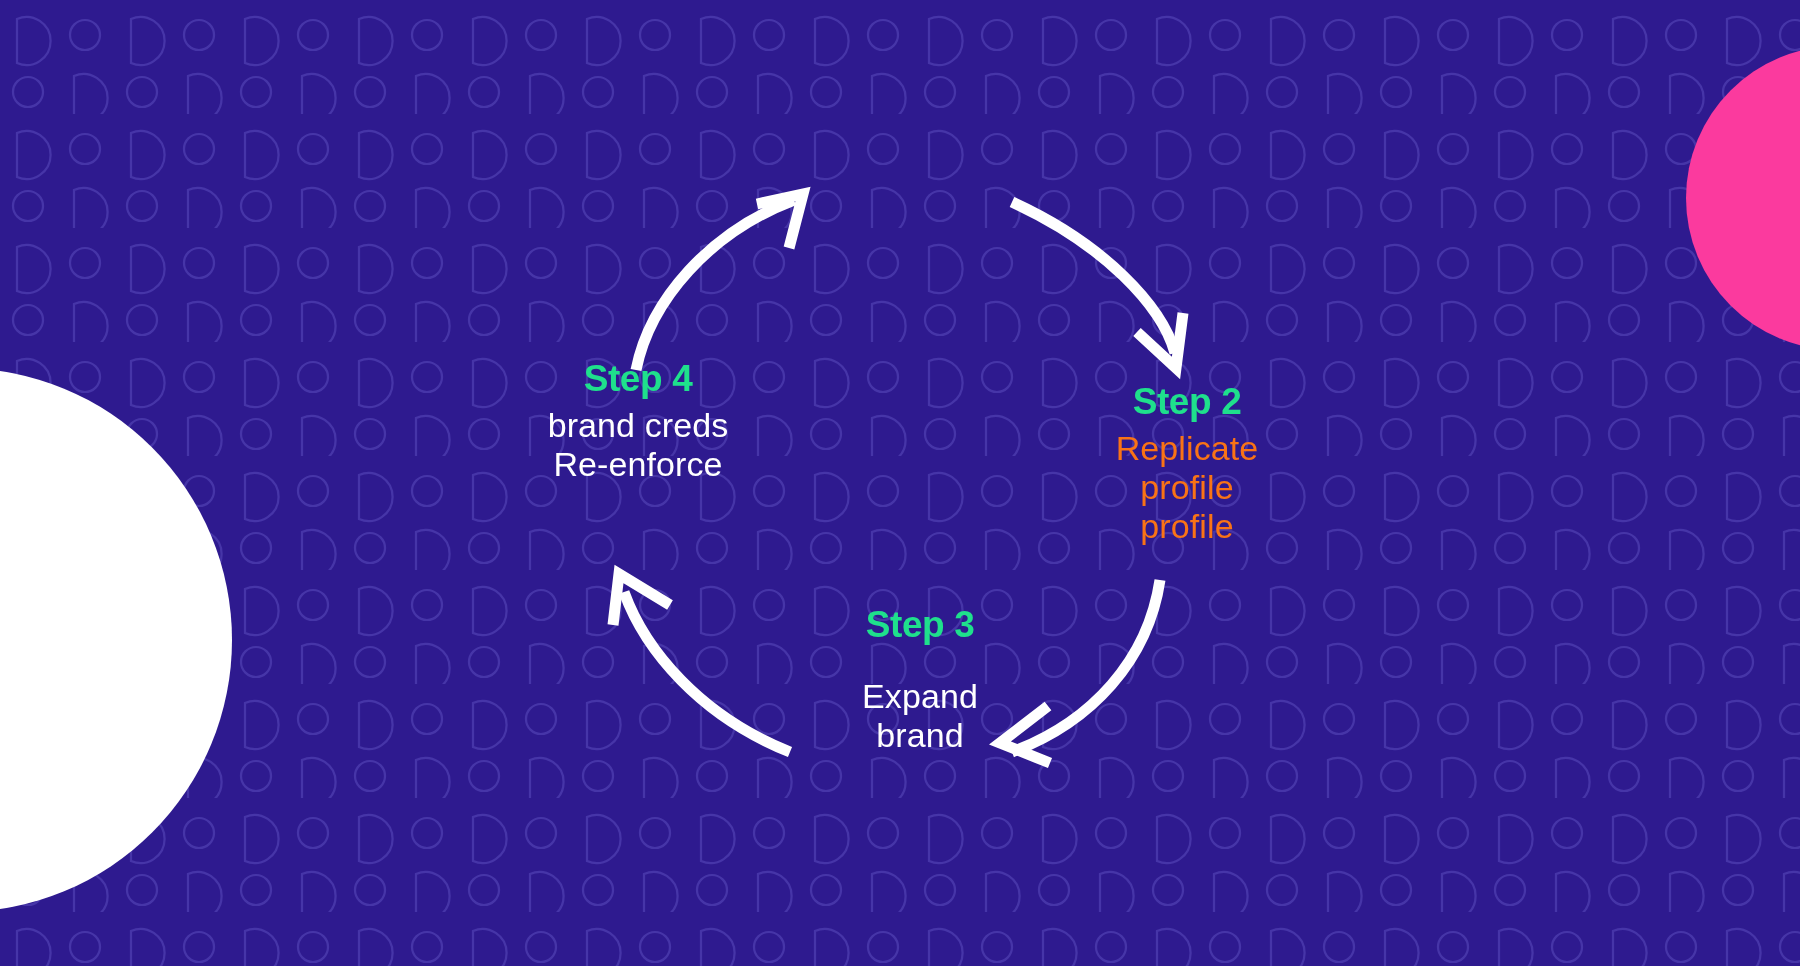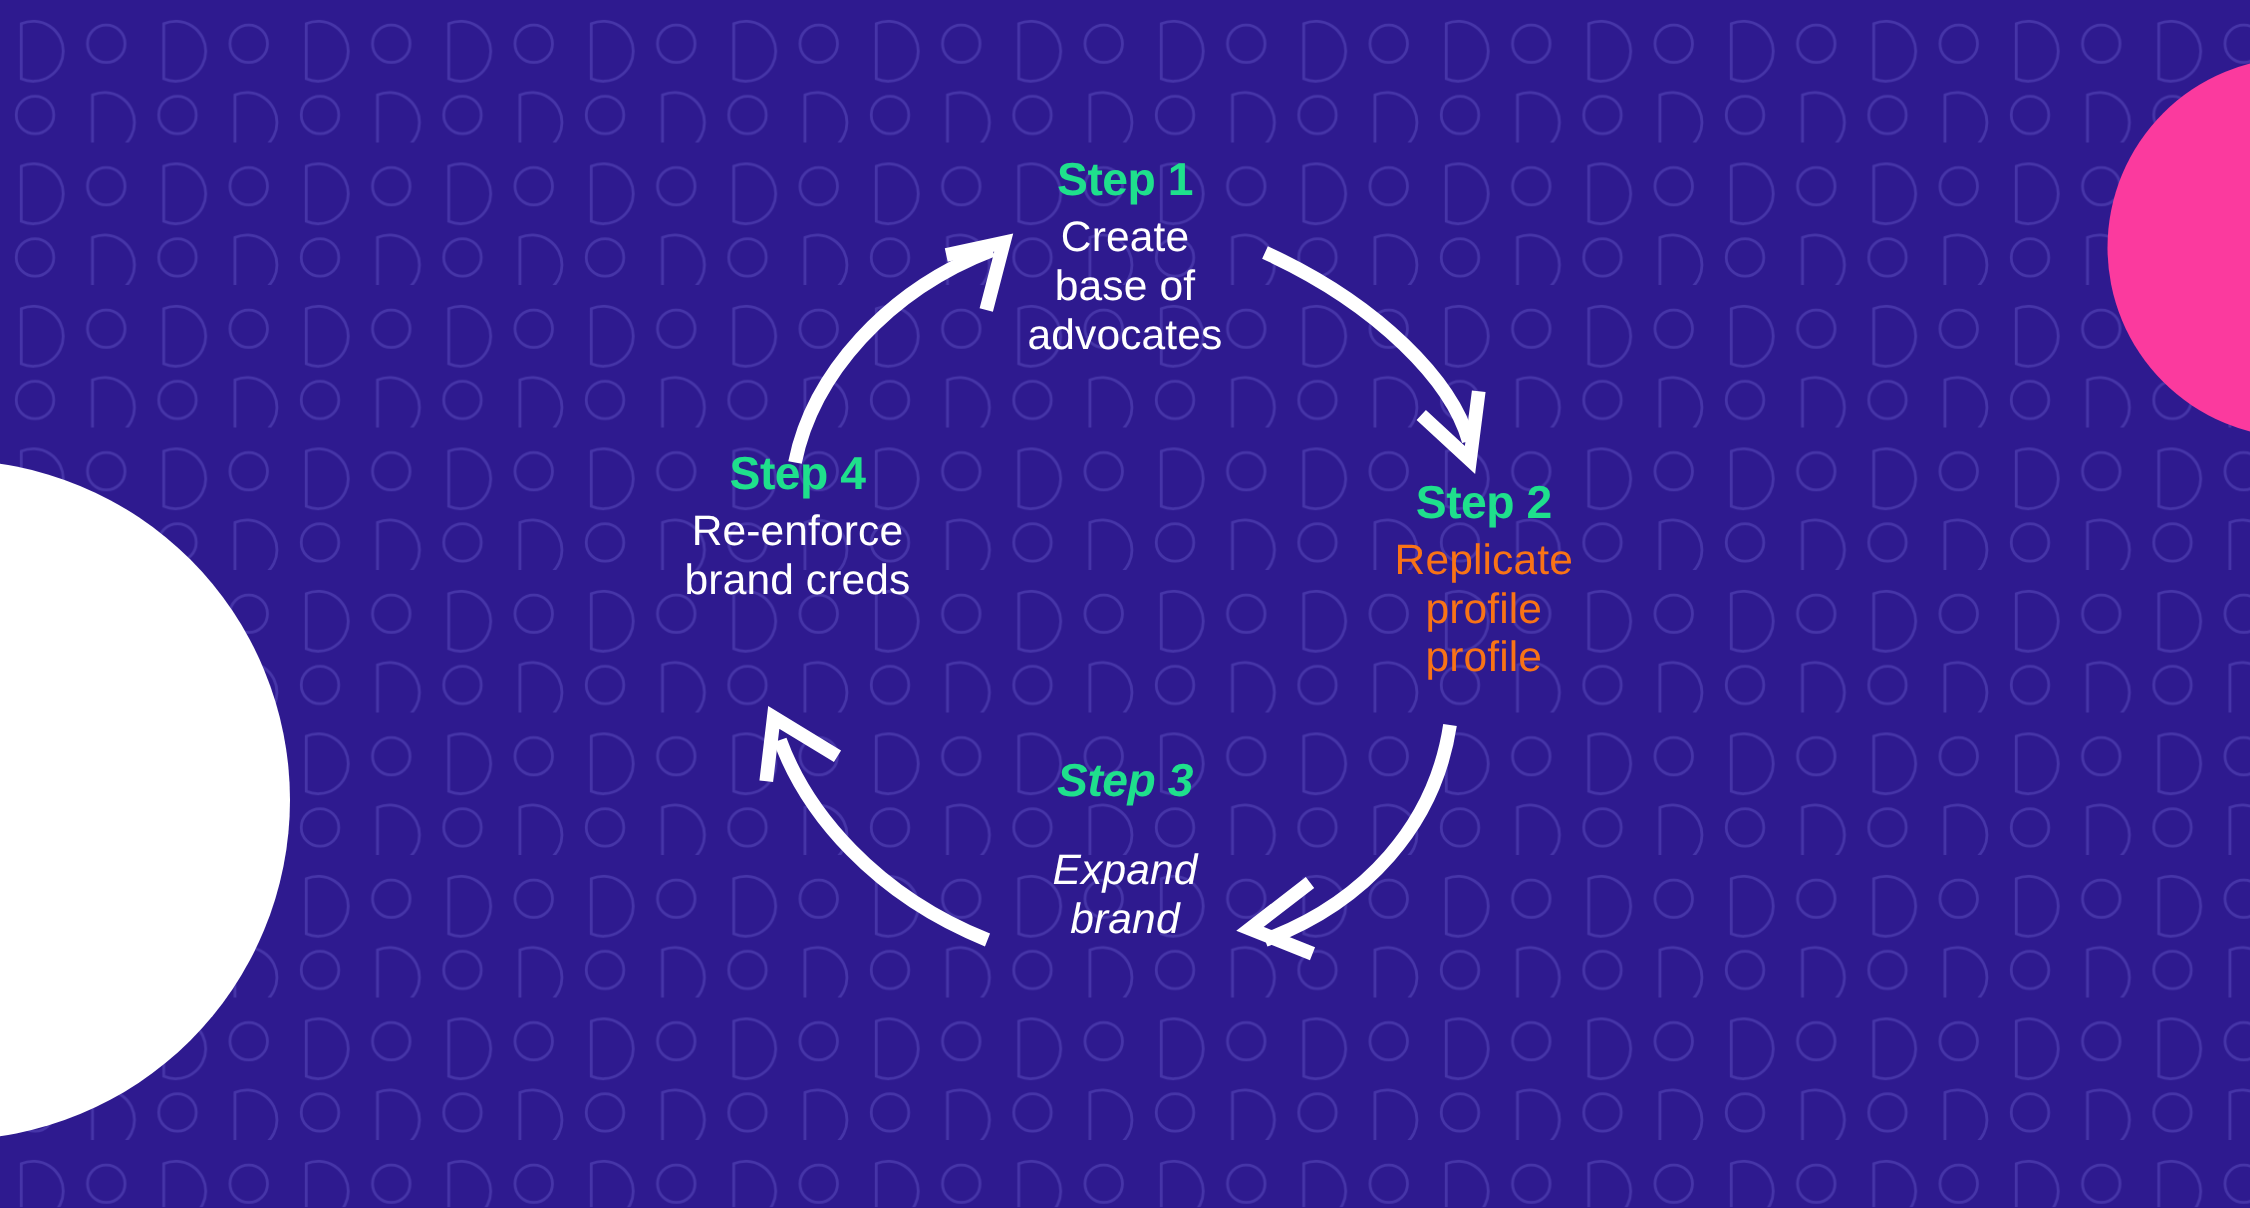--- a/index.html
+++ b/index.html
@@ -46,21 +46,21 @@
     font-size: 34px;
     font-weight: 400;
     letter-spacing: 0.1px;
     line-height: 1.14;
   }
   .step-desc-line { display: block; }
 
   
   #node-step-1 { left: 900px; top: 125px; transform: translateX(-50%); }
   #node-step-2 { left: 1187px; top: 347px; transform: translateX(-50%); }
-  #node-step-3 { left: 900px; top: 606px; transform: translateX(-50%); font-style: italic; }
+  #node-step-3 { left: 920px; top: 606px; transform: translateX(-50%); }
   #node-step-4 { left: 638px; top: 360px; transform: translateX(-50%); }
 </style>
 </head>
 <body>
 
 <div id="stage" style="background-color: rgb(46, 26, 143);">
 
   <svg class="layer" id="pattern-layer" viewBox="0 0 1800 966" xmlns="http://www.w3.org/2000/svg">
     <defs>
       <pattern id="dpat" x="0" y="0" width="114" height="114" patternUnits="userSpaceOnUse">
@@ -102,28 +102,20 @@
       <g>
         <path d="M 636 370 C 650 300 710 232 794 200"></path>
         <path d="M 757 204 L 803 194 L 789 248"></path>
       </g>
 
     </g>
   </svg>
 
   <div class="layer" id="labels-layer">
 
-    <div class="step-node" id="node-step-1">
-      <div class="step-title" style="color: rgb(31, 224, 140);">Step 1</div>
-      <div class="step-desc" style="color: rgb(255, 255, 255);">
-        <span class="step-desc-line">Create</span>
-        <span class="step-desc-line">base of</span>
-        <span class="step-desc-line">advocates</span>
-      </div>
-    </div>
 
     <div class="step-node" id="node-step-2">
       <div class="step-title" style="color: rgb(31, 224, 140); margin-top: 36px;">Step 2</div>
       <div class="step-desc" style="color: #f97316;">
         <span class="step-desc-line">Replicate</span>
         <span class="step-desc-line">profile</span>
         <span class="step-desc-line">profile</span>
       </div>
     </div>
 
@@ -131,19 +123,19 @@
       <div class="step-title" style="color: rgb(31, 224, 140);">Step 3</div>
       <div class="step-desc" style="color: rgb(255, 255, 255); margin-top: 34px;">
         <span class="step-desc-line">Expand</span>
         <span class="step-desc-line">brand</span>
       </div>
     </div>
 
     <div class="step-node" id="node-step-4">
       <div class="step-title" style="color: rgb(31, 224, 140);">Step 4</div>
       <div class="step-desc" style="color: rgb(255, 255, 255);">
+        <span class="step-desc-line">brand creds</span>
         <span class="step-desc-line">Re-enforce</span>
-        <span class="step-desc-line">brand creds</span>
       </div>
     </div>
 
   </div>
 </div>
 
 </body></html>

